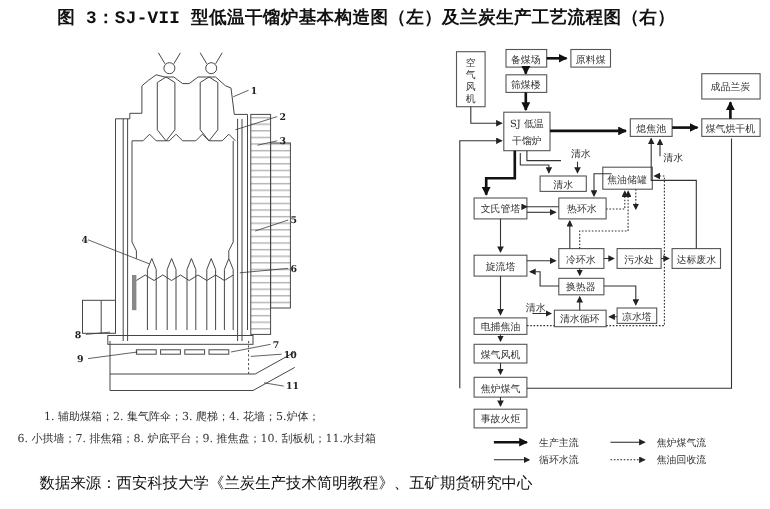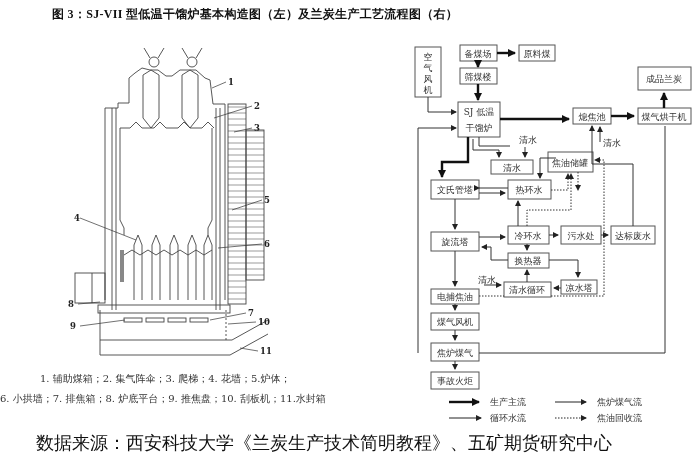--- a/index.html
+++ b/index.html
@@ -1,18 +1,18 @@
 <!DOCTYPE html>
 <html><head>
 <meta charset="utf-8">
 <style>
   html, body { margin:0; padding:0; background:#ffffff; }
   body { width:700px; height:463px; position:relative; overflow:hidden; font-family:"DejaVu Sans", sans-serif; color:#111; }
-  .title { position:absolute; left:52px; top:6px; font-size:12px; font-weight:bold; letter-spacing:0.3px; color:#111; white-space:nowrap; font-family:Liberation Serif, serif; }
-  .source { position:absolute; left:36px; top:431px; font-size:18px; color:#111; white-space:nowrap; font-family:"DejaVu Sans", sans-serif; }
+  .title { position:absolute; left:52px; top:6px; font-size:16px; font-weight:bold; letter-spacing:0.3px; color:#111; white-space:nowrap; font-family:Liberation Mono, monospace; }
+  .source { position:absolute; left:36px; top:431px; font-size:14px; color:#111; white-space:nowrap; font-family:"DejaVu Sans", sans-serif; }
   .caption { position:absolute; font-size:10px; color:#333; white-space:nowrap; font-family:"DejaVu Serif", serif; }
   svg { position:absolute; left:0; top:0; }
   .box text, .lbl { font-family:"DejaVu Serif", serif; font-size:9px; fill:#333; }
   .num { font-family:"DejaVu Serif", serif; font-size:8.5px; fill:#222; font-weight:bold; }
 </style>
 </head>
 <body>
 
 <div class="title">图 3：SJ-VII 型低温干馏炉基本构造图（左）及兰炭生产工艺流程图（右）</div>
 
@@ -101,21 +101,21 @@
   <text class="num" x="264" y="203">5</text>
   <text class="num" x="264" y="247">6</text>
   <text class="num" x="248" y="316">7</text>
   <text class="num" x="68" y="307">8</text>
   <text class="num" x="70" y="329">9</text>
   <text class="num" x="258" y="325">10</text>
   <text class="num" x="260" y="354">11</text>
 </svg>
 
 <div class="caption" style="left:40px; top:372px;">1. 辅助煤箱；2. 集气阵伞；3. 爬梯；4. 花墙；5.炉体；</div>
-<div class="caption" style="left:0; top:392px;">6. 小拱墙；7. 排焦箱；8. 炉底平台；9. 推焦盘；10. 刮板机；11.水封箱</div>
+<div class="caption" style="left:16px; top:392px;">6. 小拱墙；7. 排焦箱；8. 炉底平台；9. 推焦盘；10. 刮板机；11.水封箱</div>
 
 <svg width="700" height="463">
   <defs>
     <marker id="ah" markerWidth="6" markerHeight="6" refX="5" refY="3" orient="auto" markerUnits="userSpaceOnUse">
       <path d="M0,0 L6,3 L0,6 z" fill="#222"></path>
     </marker>
     <marker id="ahb" markerWidth="8" markerHeight="8" refX="7" refY="4" orient="auto" markerUnits="userSpaceOnUse">
       <path d="M0,0 L8,4 L0,8 z" fill="#111"></path>
     </marker>
   </defs>

